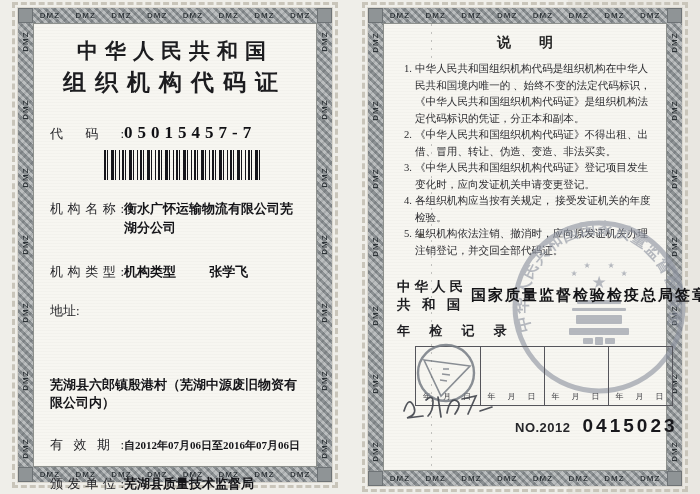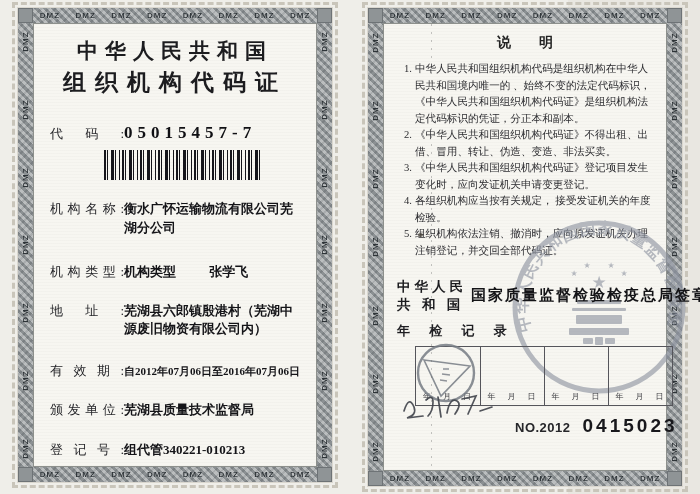--- a/index.html
+++ b/index.html
@@ -49,21 +49,21 @@
   .row-code{margin-top:25px;}
   .code-value{font-size:17px;font-weight:bold;letter-spacing:5px;color:#101014;}
   .barcode{margin:7px 0 0 54px;width:158px;height:30px;
     background:repeating-linear-gradient(90deg,
       #15151b 0 2px,transparent 2px 3px,#15151b 3px 4px,transparent 4px 7px,
       #15151b 7px 10px,transparent 10px 11px,#15151b 11px 12px,transparent 12px 15px,
       #15151b 15px 16px,transparent 16px 18px);}
   .row-name{margin-top:20px;}
   .row-type{margin-top:25px;}
   .value-extra{margin-left:30px;}
-  .row-addr{margin-top:20px;}
+  .row-addr{margin-top:20px;flex-direction:column;}
   .row-valid{margin-top:23px;}
   .row-valid .value{font-size:11px;letter-spacing:0;}
   .row-issuer{margin-top:21px;}
   .row-reg{margin-top:21px;}
 
   
   .inner-right{padding:0 13px;box-sizing:border-box;}
   .note-title{margin-top:10px;text-align:center;font-size:14px;font-weight:bold;
               color:#222;}
   .note-list{margin-top:9px;}

